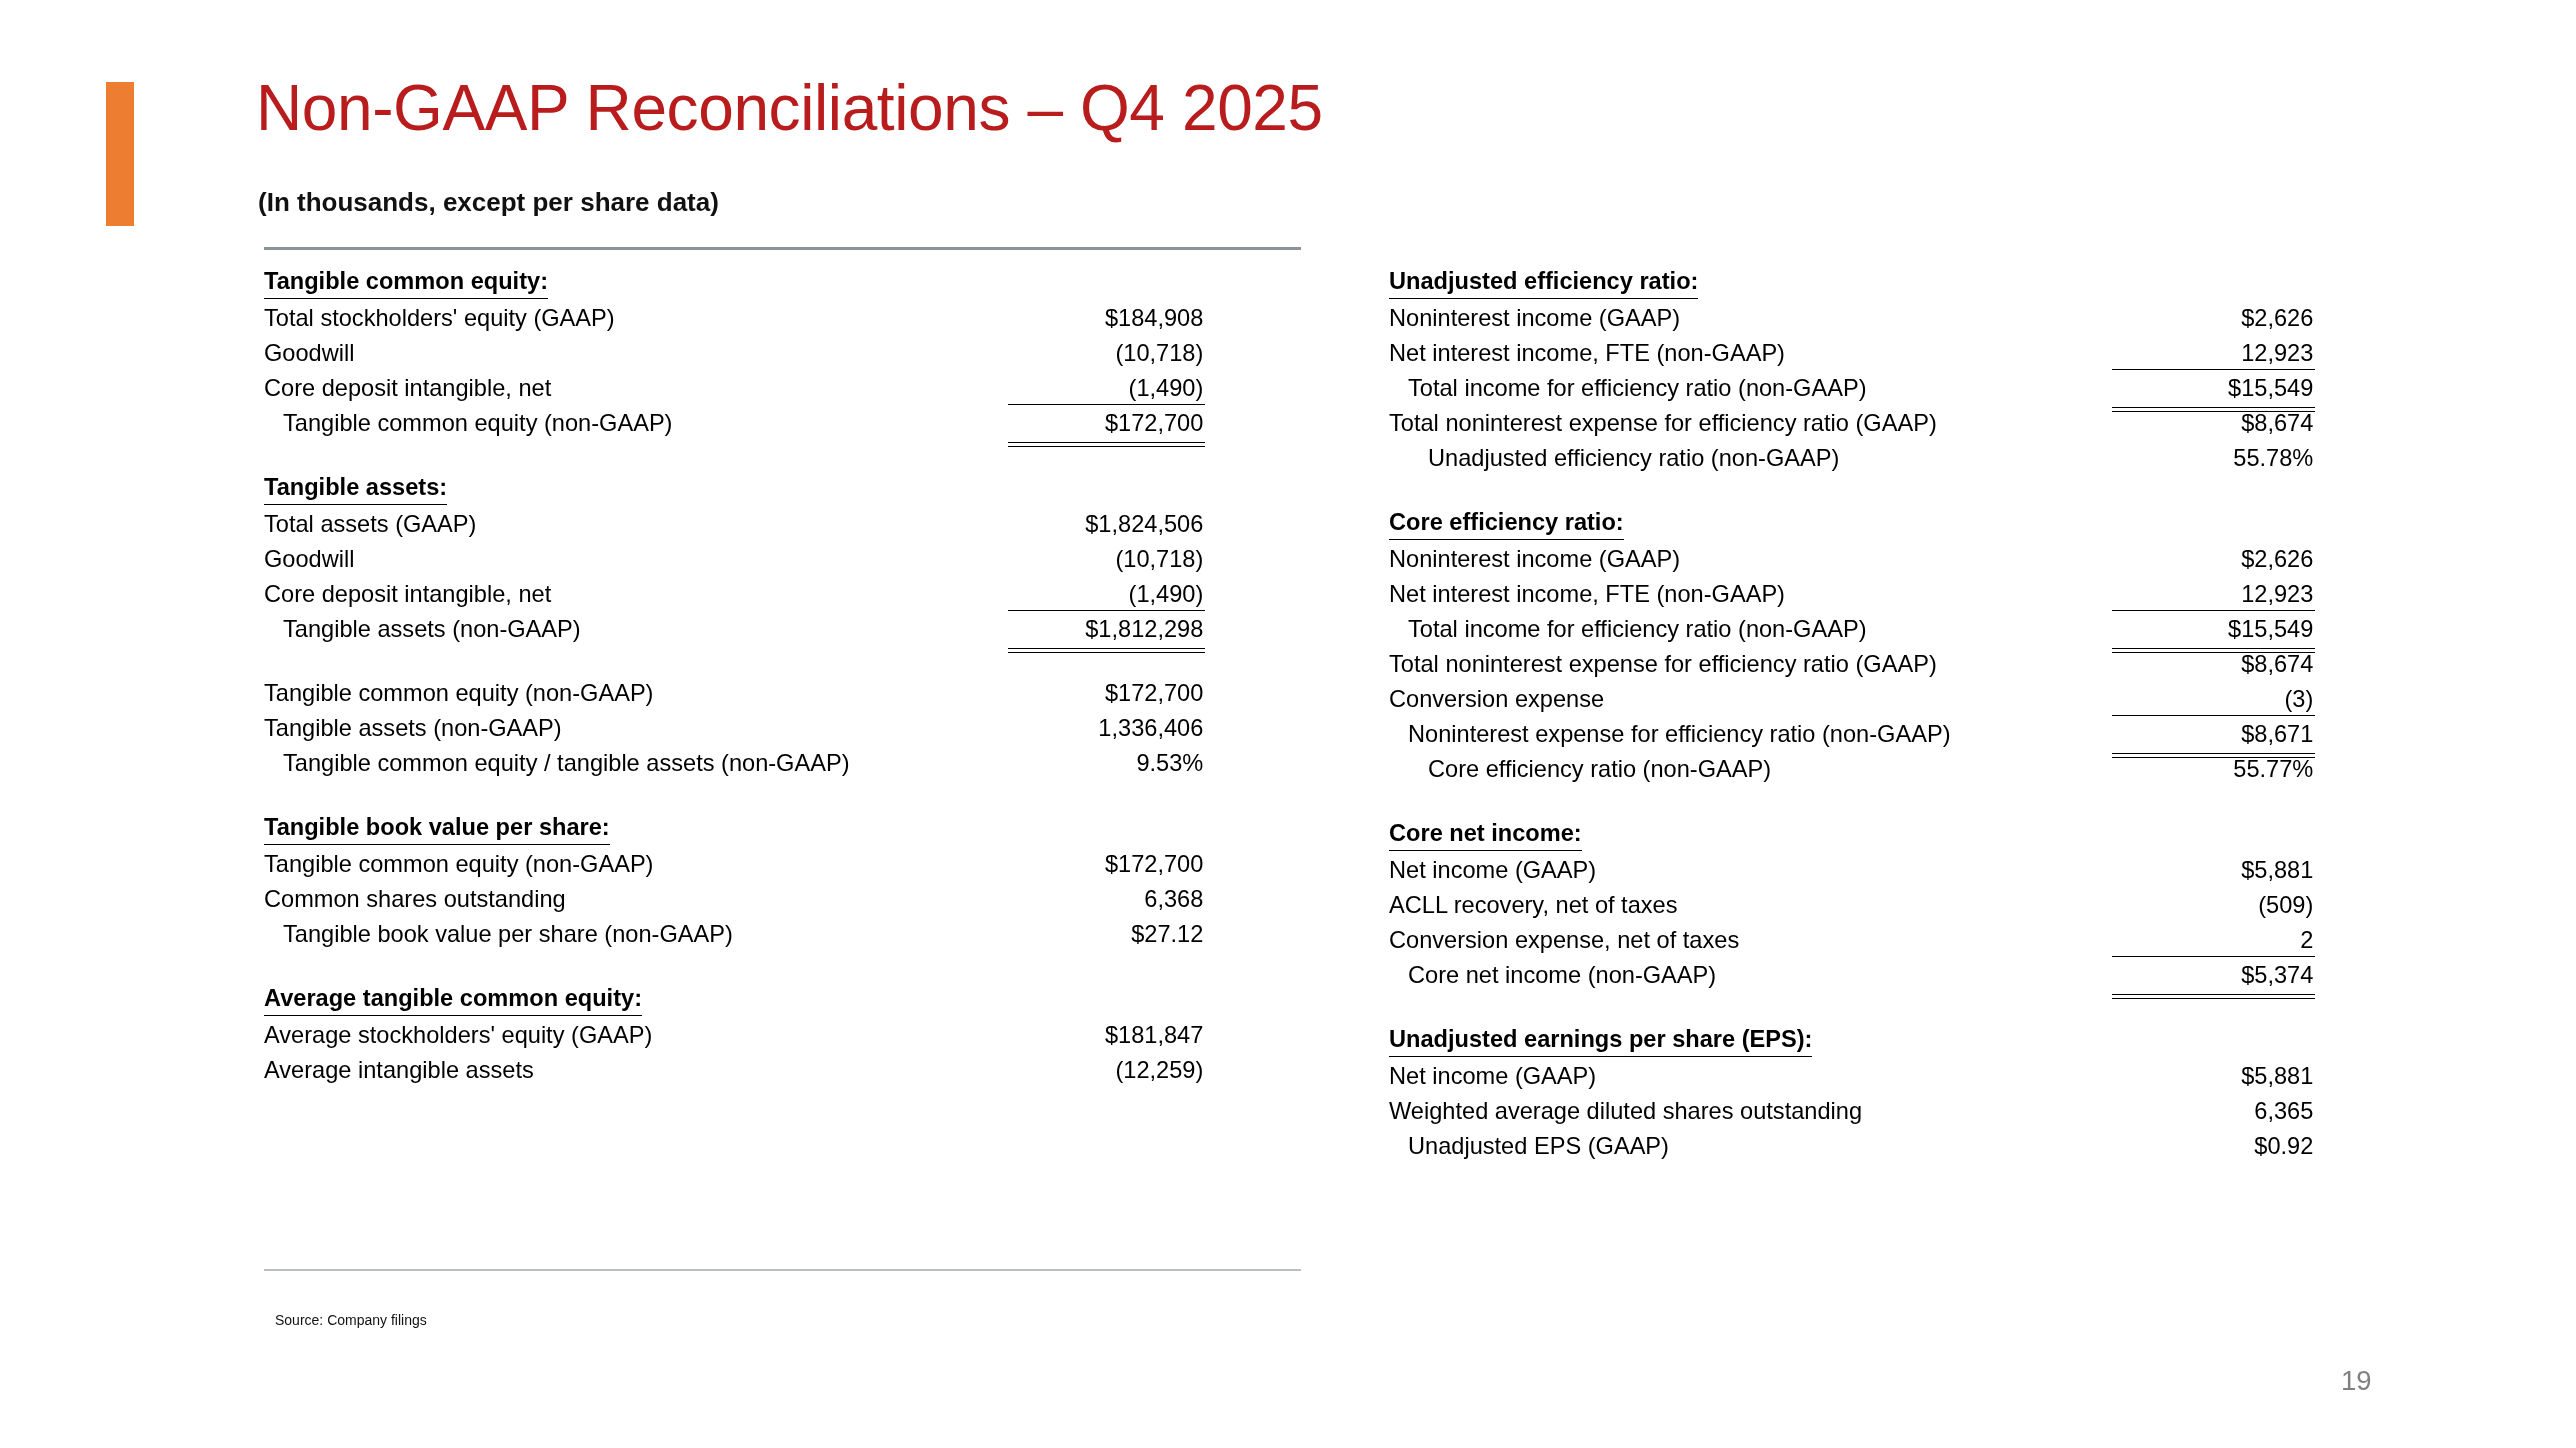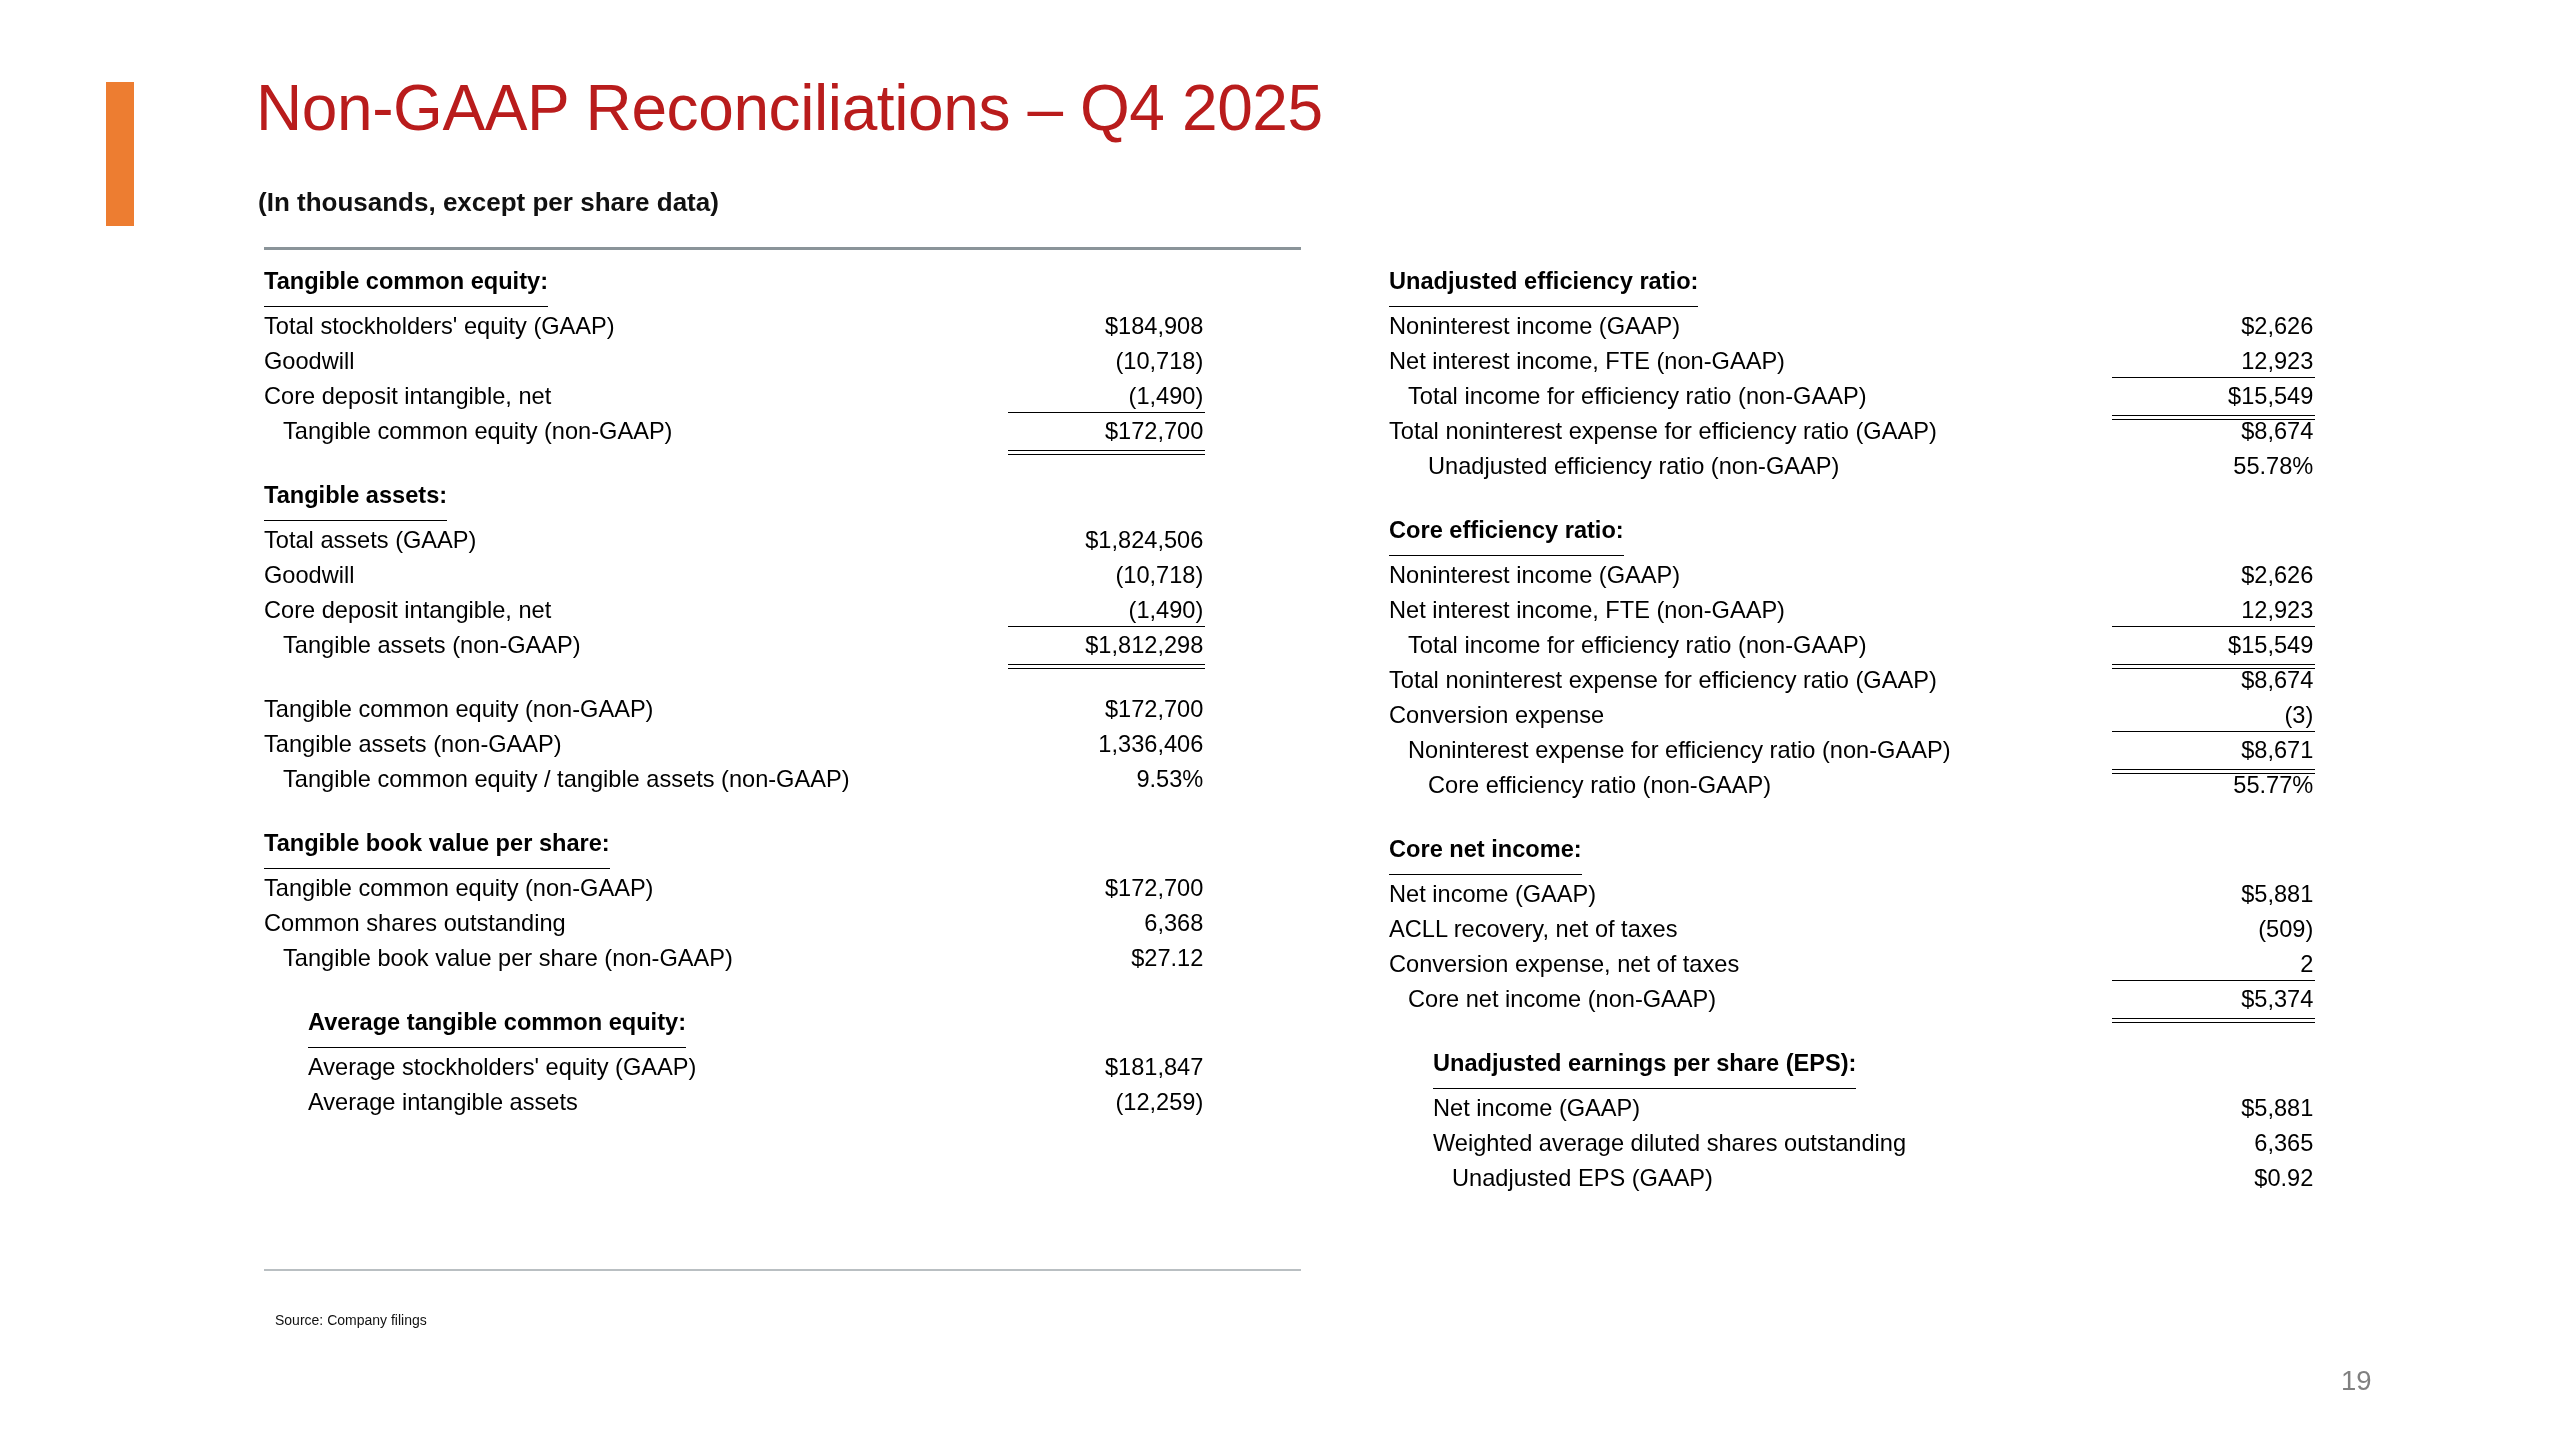--- a/index.html
+++ b/index.html
@@ -56,28 +56,28 @@
 
   
   .column {
     position: absolute;
     top: 268px;
   }
   #left-column  { left: 264px;  width: 941px; }
   #right-column { left: 1389px; width: 926px; }
 
   .section { margin-bottom: 29px; }
-  .section:last-child { margin-bottom: 0; margin-left: 44px; }
+  .section:last-child { margin-bottom: 0; }
 
   .section-heading {
     font-size: 23.6px;
     font-weight: bold;
     display: inline-block;
     border-bottom: 1.7px solid #000;
-    padding-bottom: 11px;
+    padding-bottom: 3px;
     margin-bottom: 6px;
     white-space: nowrap;
   }
 
   .row {
     display: flex;
     align-items: baseline;
     justify-content: space-between;
     height: 35px;
   }

